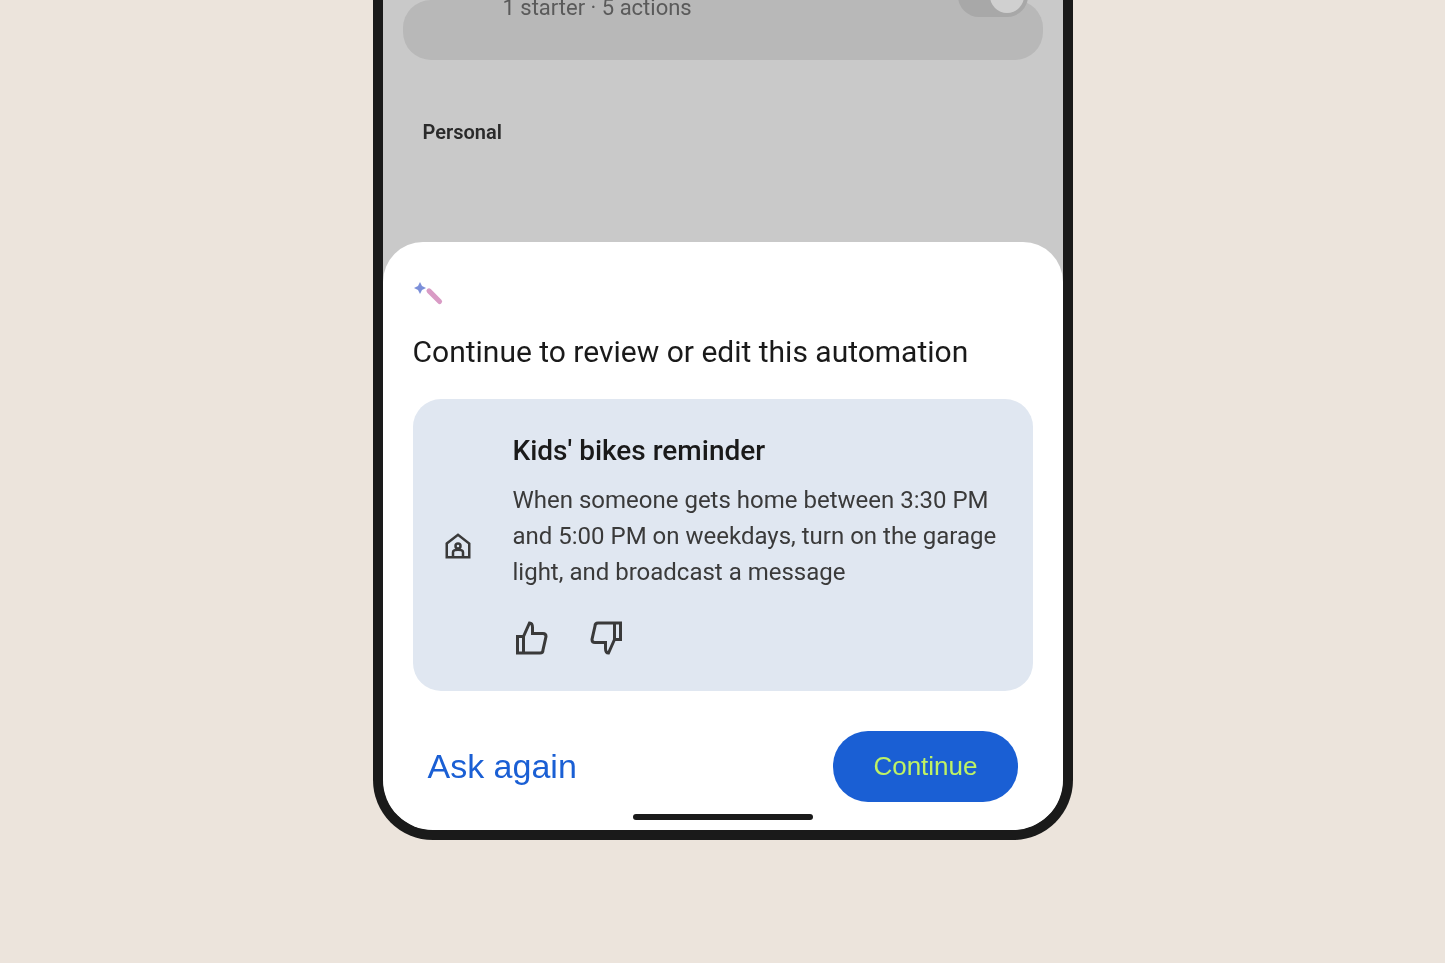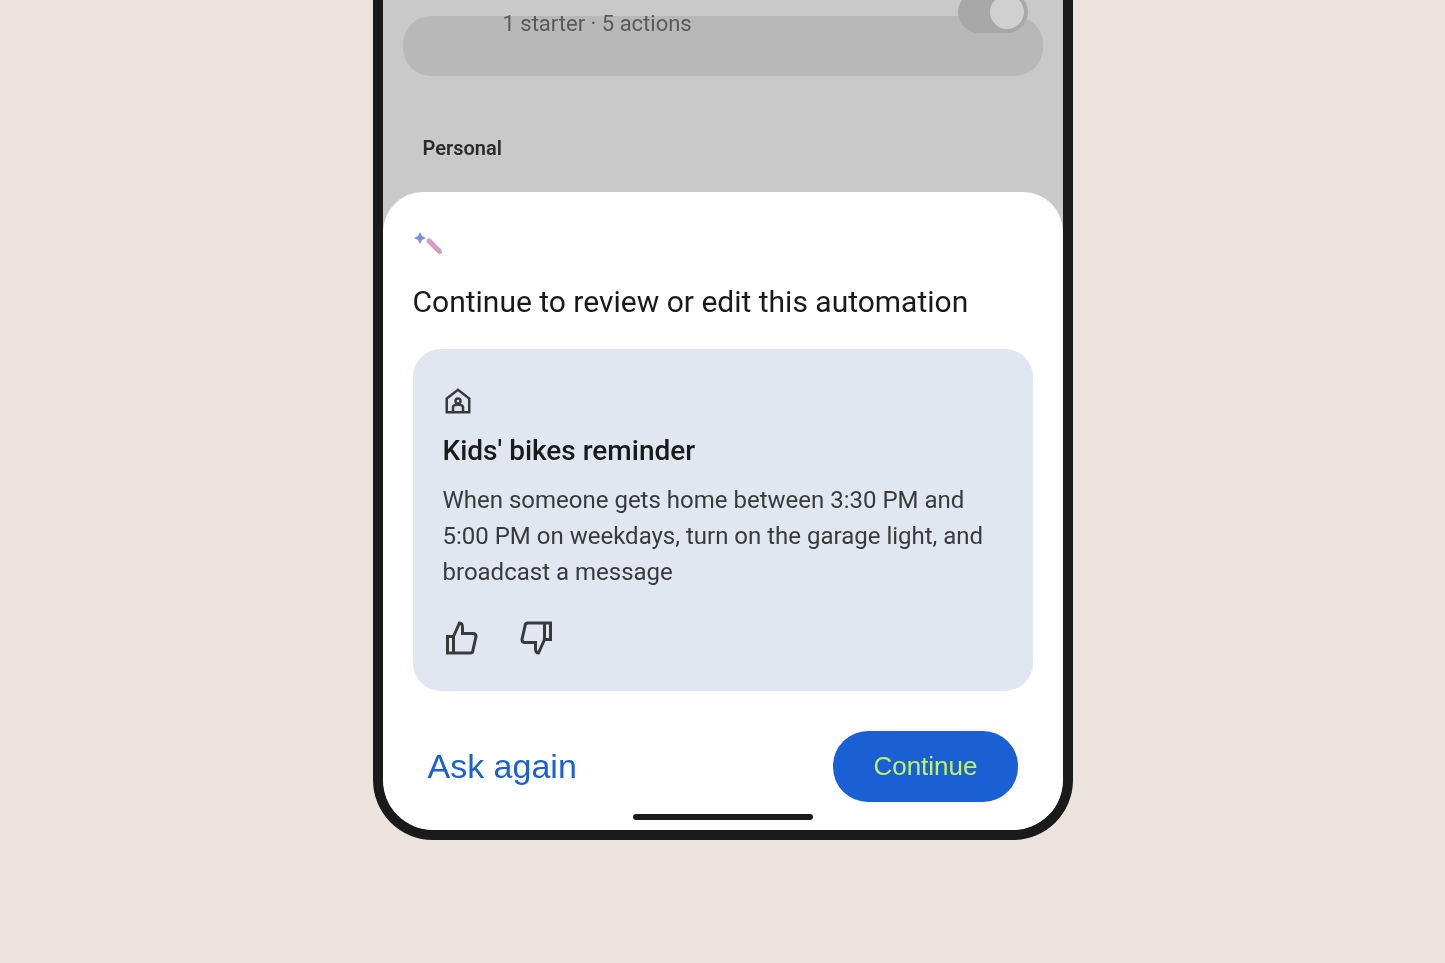--- a/index.html
+++ b/index.html
@@ -32,21 +32,21 @@
     .phone-screen {
       width: 100%;
       height: 100%;
       background-color: #c9c9c9;
       border-radius: 0 0 50px 50px;
       position: relative;
       overflow: hidden;
     }
     
     .background-content {
-      padding: 16px 20px;
+      padding: 0 20px;
     }
     
     .bg-card {
       background-color: #b8b8b8;
       border-radius: 28px;
       padding: 20px 30px;
       margin-bottom: 20px;
       height: 60px;
       position: relative;
     }
@@ -112,23 +112,22 @@
     
     .automation-card {
       background-color: #e0e7f1;
       border-radius: 28px;
       padding: 35px 30px;
       margin-bottom: 40px;
     }
     
     .automation-header {
       display: flex;
-      align-items: flex-start;
-      gap: 18px;
-      flex-direction: column;
+      align-items: center;
+      gap: 40px;
     }
     
     .house-icon {
       width: 30px;
       height: 30px;
       flex-shrink: 0;
       margin-top: 2px;
     }
     
     .automation-content {

